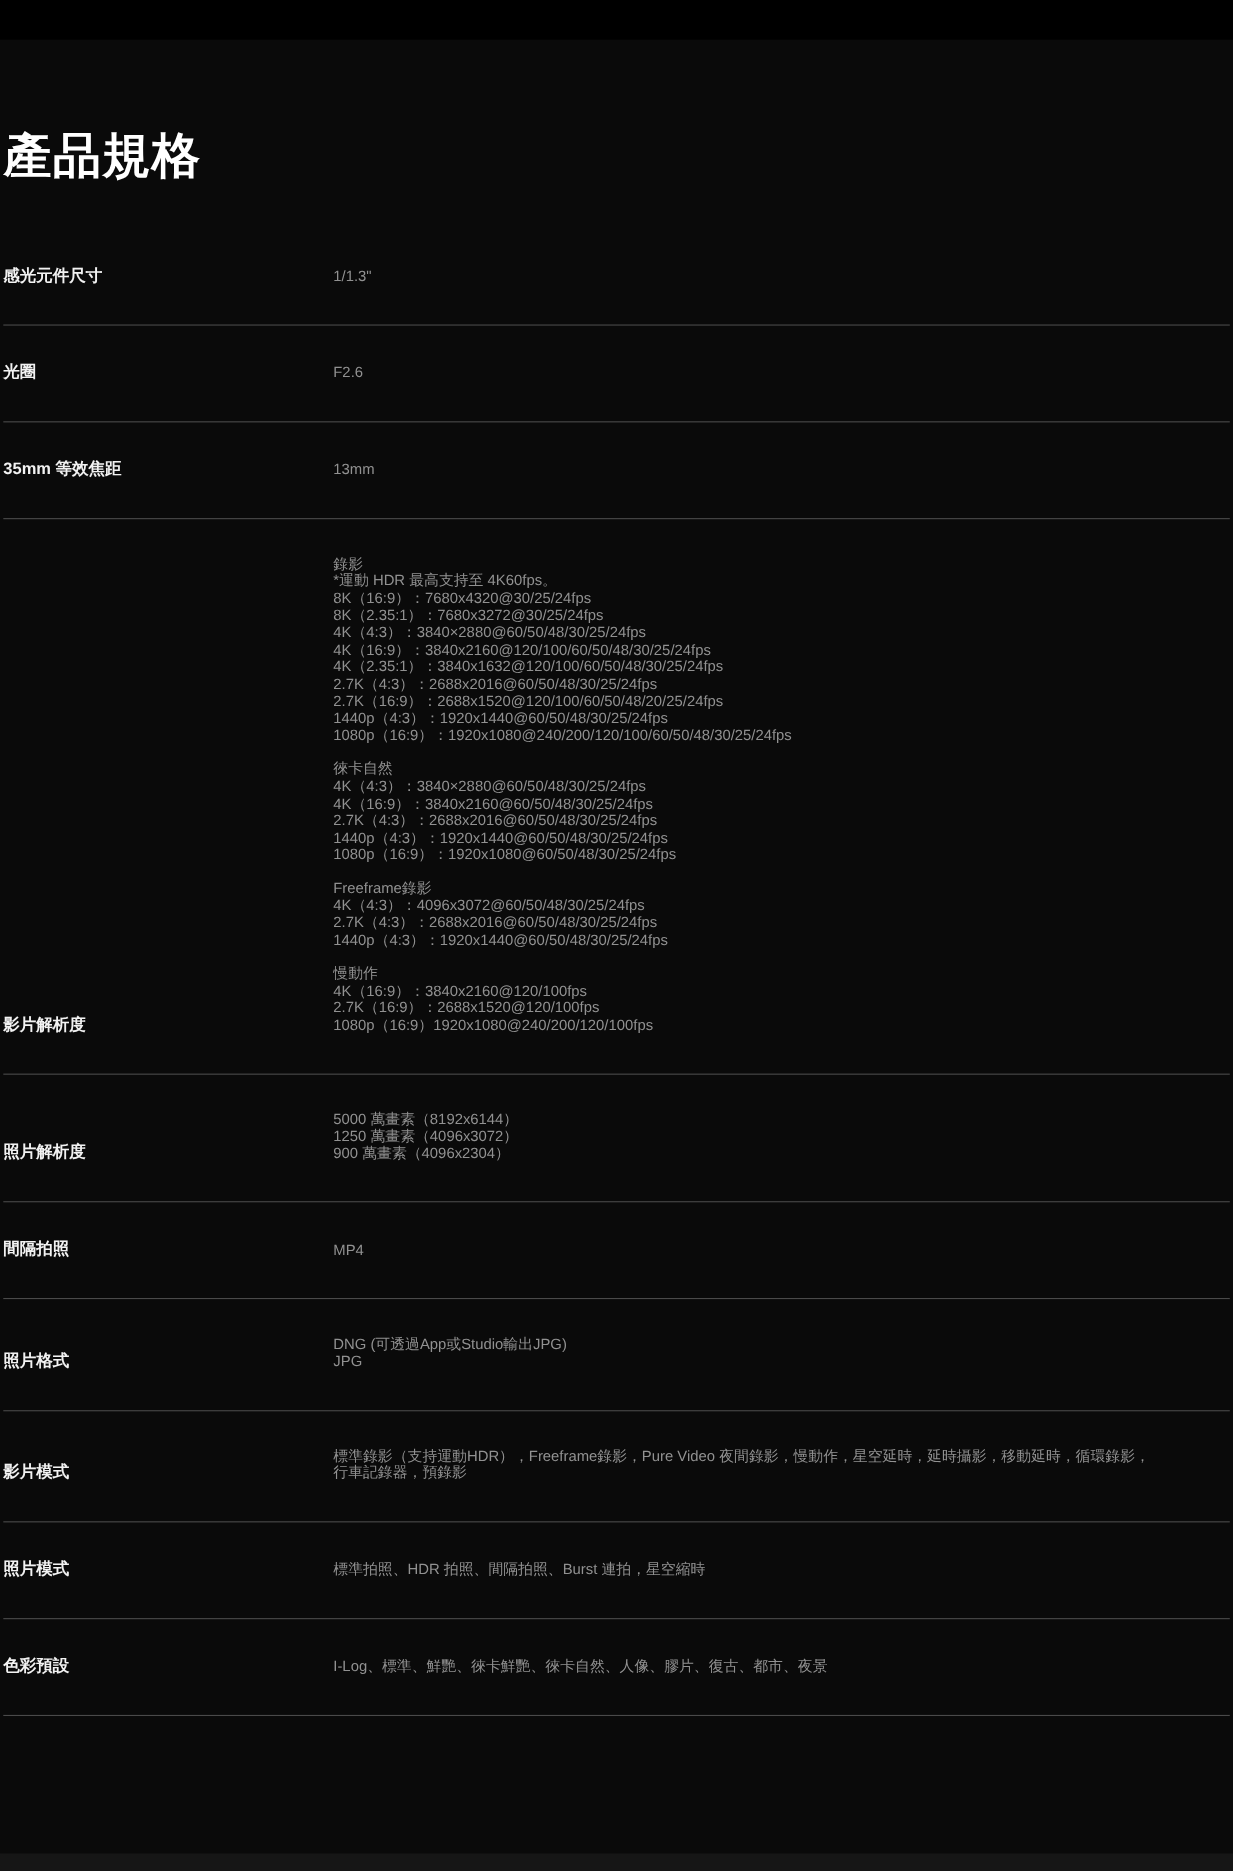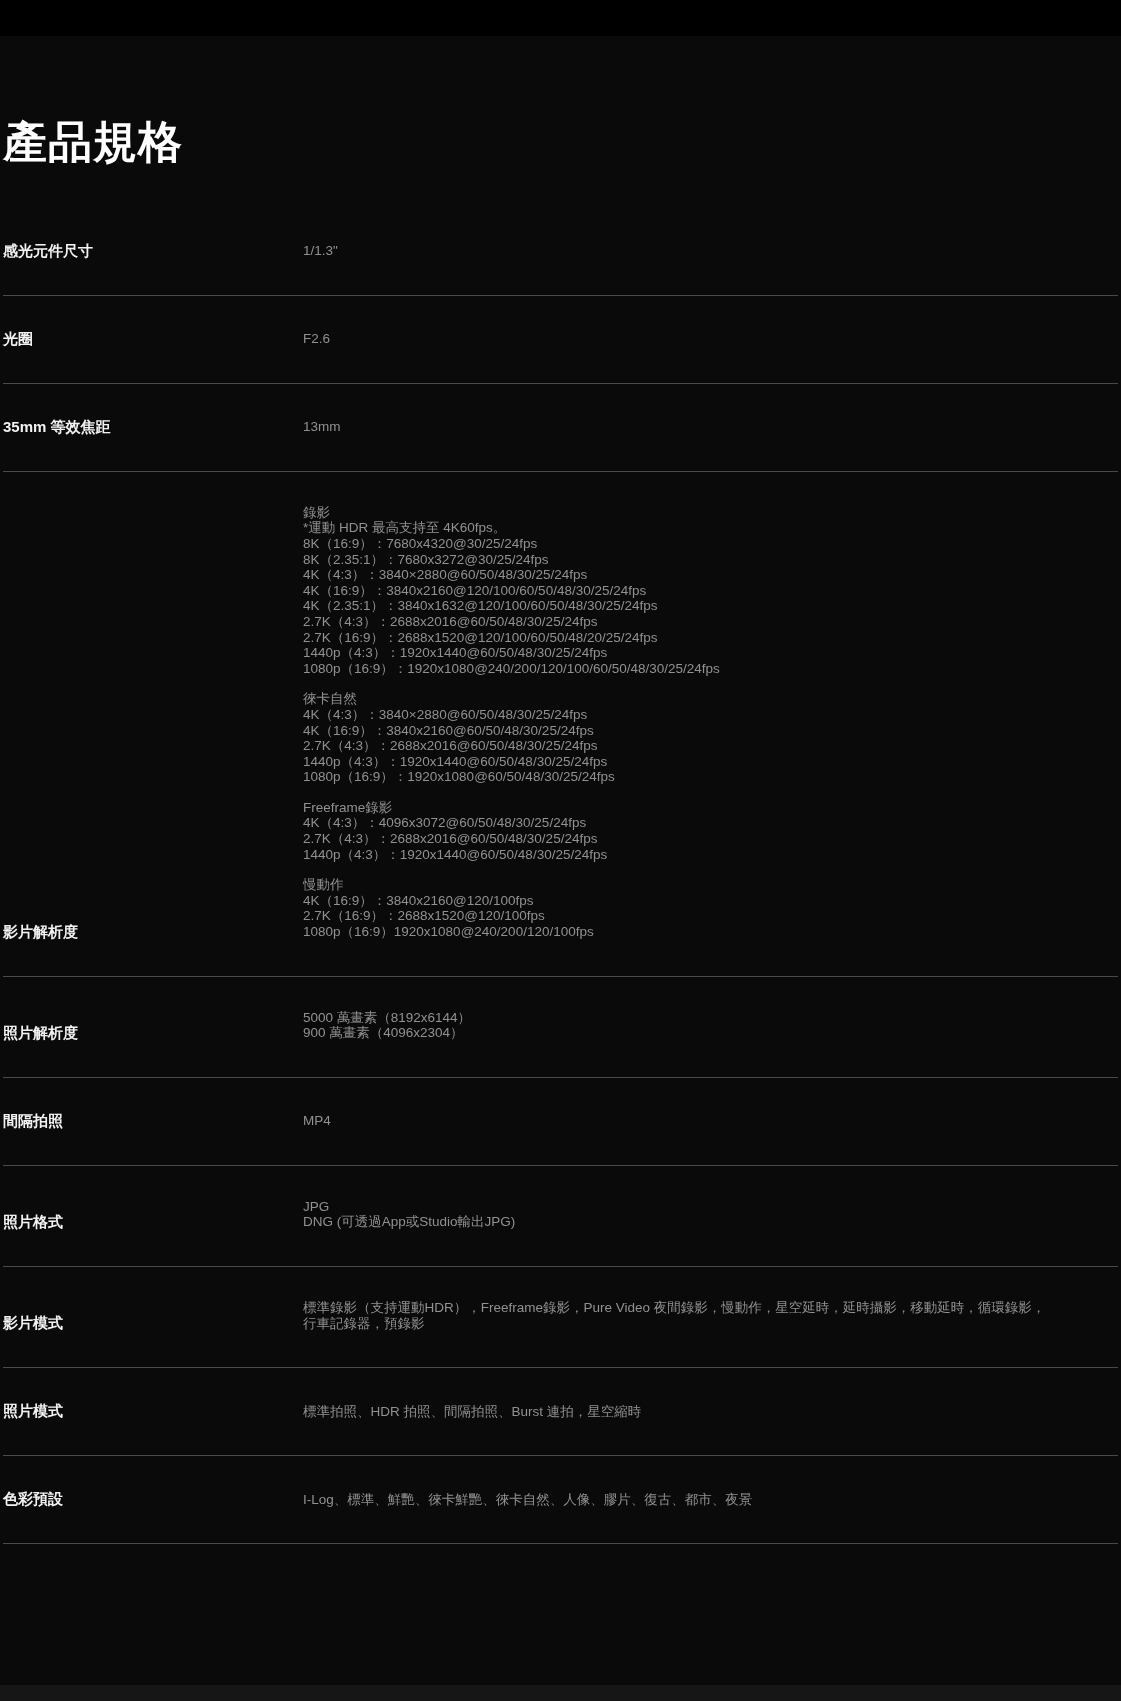--- a/index.html
+++ b/index.html
@@ -148,40 +148,41 @@
               <div class="value-line">1080p（16:9）1920x1080@240/200/120/100fps</div>
             </div>
           </div>
   </div>
 
   <div class="spec-row">
     <div class="spec-label">照片解析度</div>
     <div class="spec-value">
             <div class="value-group">
               <div class="value-line">5000 萬畫素（8192x6144）</div>
+              <div class="value-line">1250 萬畫素（4096x3072）</div>
               <div class="value-line">900 萬畫素（4096x2304）</div>
             </div>
           </div>
   </div>
 
   <div class="spec-row">
     <div class="spec-label">間隔拍照</div>
     <div class="spec-value">
             <div class="value-group">
               <div class="value-line">MP4</div>
             </div>
           </div>
   </div>
 
   <div class="spec-row">
     <div class="spec-label">照片格式</div>
     <div class="spec-value">
             <div class="value-group">
+              <div class="value-line">DNG (可透過App或Studio輸出JPG)</div>
               <div class="value-line">JPG</div>
-              <div class="value-line">DNG (可透過App或Studio輸出JPG)</div>
             </div>
           </div>
   </div>
 
   <div class="spec-row">
     <div class="spec-label">影片模式</div>
     <div class="spec-value">
             <div class="value-group">
               <div class="value-line">標準錄影（支持運動HDR），Freeframe錄影，Pure Video 夜間錄影，慢動作，星空延時，延時攝影，移動延時，循環錄影，行車記錄器，預錄影</div>
             </div>

